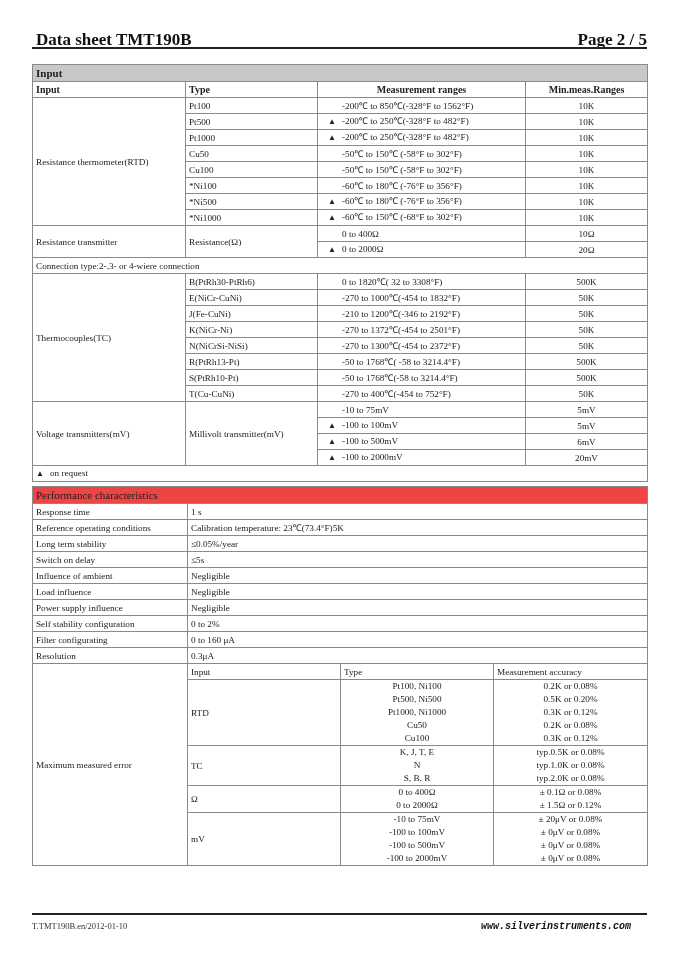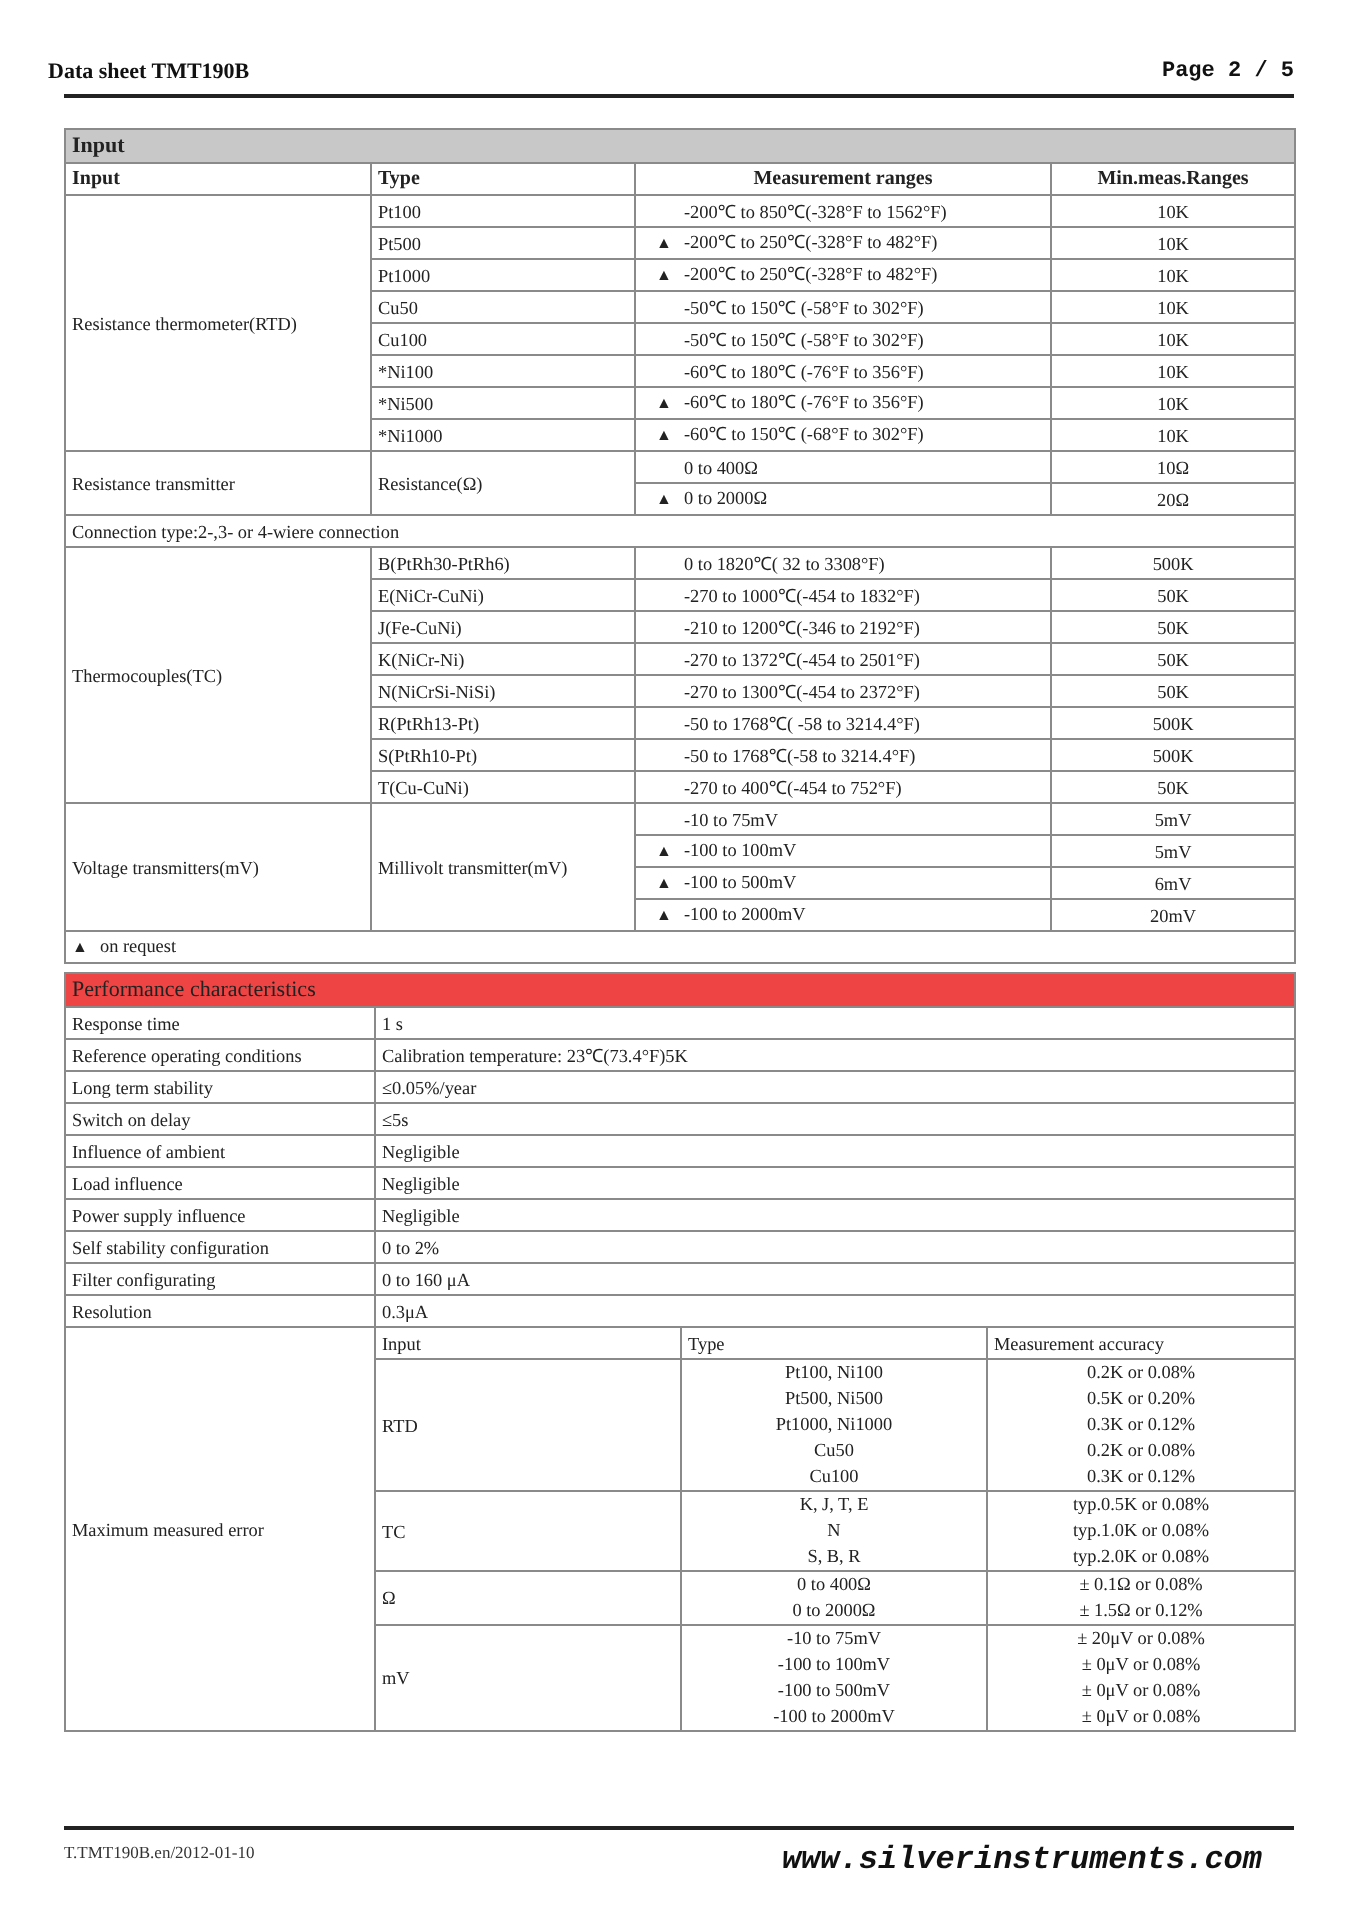--- a/index.html
+++ b/index.html
@@ -1,31 +1,31 @@
 <!DOCTYPE html>
 <html><head>
 <meta charset="utf-8">
 <style>
   html, body { margin:0; padding:0; background:#ffffff; }
   body { width:679px; height:960px; position:relative; font-family:"DejaVu Serif", serif; color:#222; overflow:hidden; }
-  .hdr { position:absolute; top:30px; left:24px; right:32px; height:16px; font-family:"Liberation Serif", serif; font-weight:bold; font-size:11px; color:#111; }
+  .hdr { position:absolute; top:30px; left:36px; right:32px; height:16px; font-family:"Liberation Serif", serif; font-weight:bold; font-size:17px; color:#111; }
   .hdr .l { position:absolute; left:0; top:0; }
-  .hdr .r { position:absolute; right:0; top:0;font-family:Liberation Mono, monospace; }
+  .hdr .r { position:absolute; right:0; top:0; }
   .rule { position:absolute; left:32px; width:615px; height:2px; background:#222; }
   table { border-collapse:collapse; position:absolute; left:32px; width:615px; table-layout:fixed; font-size:9.2px; font-family:"Liberation Serif", serif;padding-left:32px; }
   td { border:1px solid #8a8a8a; padding:0 3px; height:15px; line-height:14px; vertical-align:middle; white-space:nowrap; overflow:hidden; }
   .sec { background:#c8c8c8; font-weight:bold; font-size:11px; height:16px; }
   .sec2 { background:#ef4444; font-size:11px; height:16px; }
   .bold { font-weight:bold; font-size:10px; }
   .c { text-align:center; }
   .tri { display:inline-block; width:14px; font-size:8px; }
   .rng { padding-left:10px; }
   .ml div { line-height:13px;text-align:center; }
   .foot-l { position:absolute; left:32px; top:921px; font-size:8.5px; font-family:"Liberation Serif", serif; color:#333; }
-  .foot-r { position:absolute; right:48px; top:921px; font-size:16px; font-family:"Liberation Mono", monospace; font-weight:bold; font-style:italic; color:#111; }
+  .foot-r { position:absolute; right:48px; top:921px; font-size:10px; font-family:"Liberation Mono", monospace; font-weight:bold; font-style:italic; color:#111; }
 </style>
 </head>
 <body>
 
 <div class="hdr">
   <span class="l">Data sheet TMT190B</span>
   <span class="r">Page 2 / 5</span>
 </div>
 <div class="rule" style="top:47px;"></div>
 

